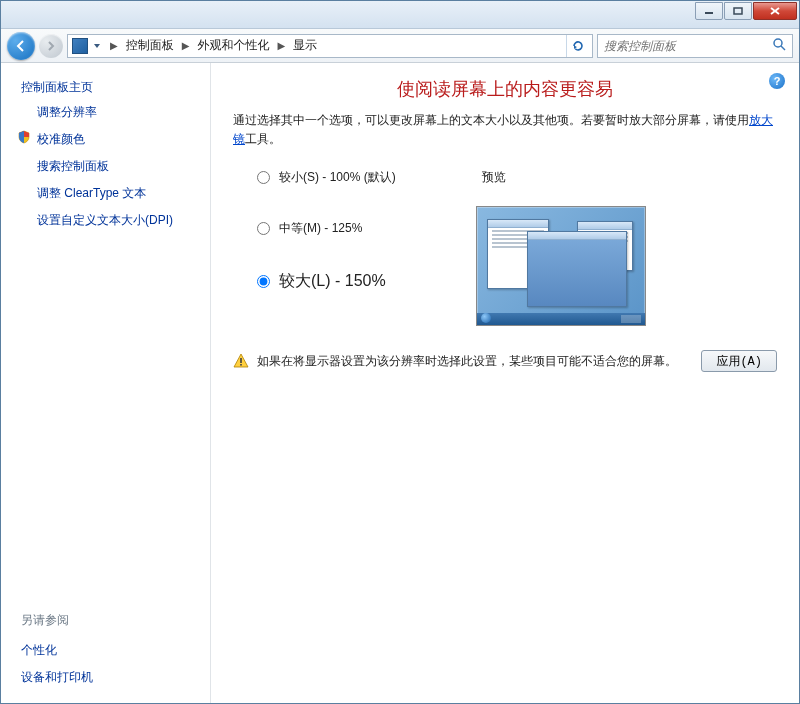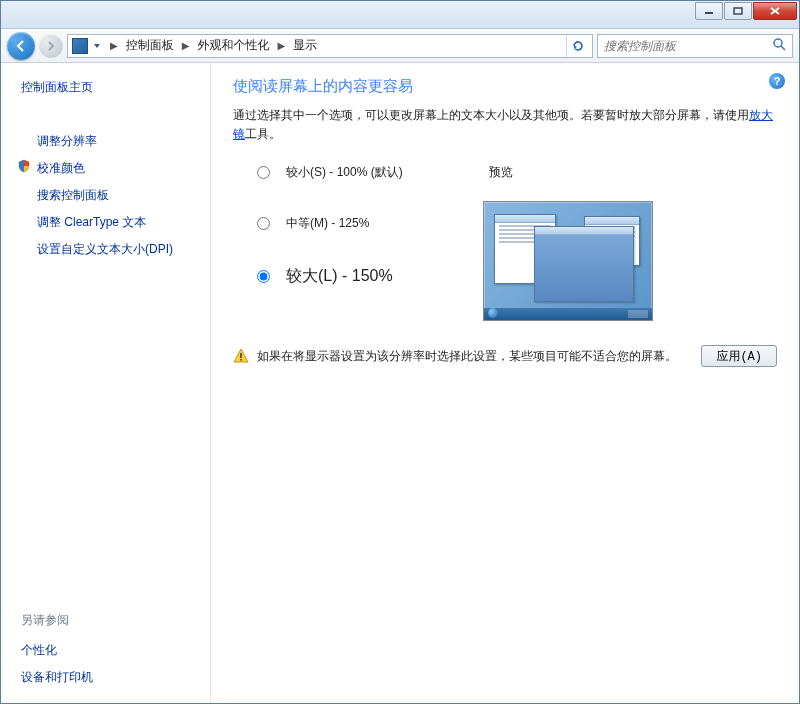--- a/index.html
+++ b/index.html
@@ -118,21 +118,21 @@
       width: 210px;
       background: #fff;
       border-right: 1px solid #e0e4e8;
       padding: 16px 8px 12px 20px;
       display: flex;
       flex-direction: column;
     }
     .side-title {
       color: #003399;
       font-size: 12px;
-      margin-bottom: 32px;
+      margin-bottom: 3px;
     }
     .side-link {
       color: #003399;
       font-size: 12px;
       padding: 5px 0 5px 16px;
       cursor: pointer;
       position: relative;
     }
     .side-link .shield {
       position: absolute;
@@ -156,23 +156,24 @@
       top: 10px; right: 14px;
       width: 16px; height: 16px;
       border-radius: 50%;
       background: radial-gradient(circle at 35% 35%, #6cb8f8, #1a70c8);
       color: #fff;
       font-weight: bold;
       font-size: 11px;
       display: flex; align-items: center; justify-content: center;
     }
     .main-title {
-      color: #3b82f6;
-      font-size: 15px;
+      color: #b91c1c;
+      font-size: 18px;
       margin-bottom: 10px;
+      text-align: center;
     }
     .main-desc {
       font-size: 12px;
       line-height: 1.6;
       margin-bottom: 20px;
     }
     .linklike {
       color: #0046cc;
       text-decoration: underline;
       cursor: pointer;
@@ -180,21 +181,21 @@
     .options-row {
       display: flex;
       align-items: flex-start;
       gap: 80px;
       padding-left: 24px;
     }
     .options-col { flex: 0 0 auto; }
     .option {
       display: flex;
       align-items: center;
-      gap: 16px;
+      gap: 9px;
       margin-bottom: 34px;
       font-size: 12px;
     }
     .option.large { font-size: 16px; }
     .option input[type=radio] { width: 13px; height: 13px; }
     .preview-col { flex: 0 0 auto; }
     .preview-label { font-size: 12px; margin-bottom: 20px; padding-left: 6px; }
     .preview-box {
       width: 170px; height: 120px;
       border: 1px solid #888;

